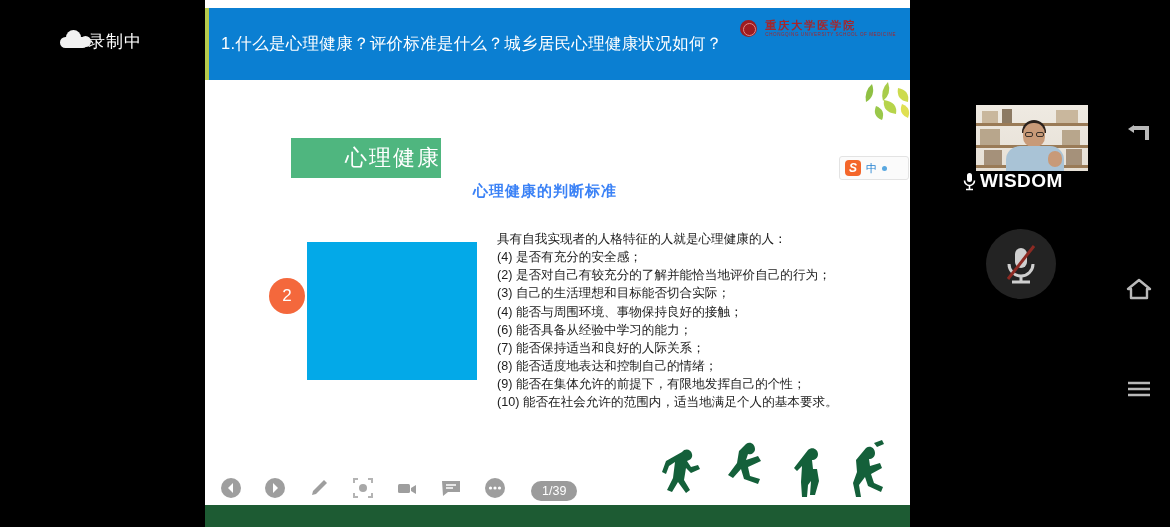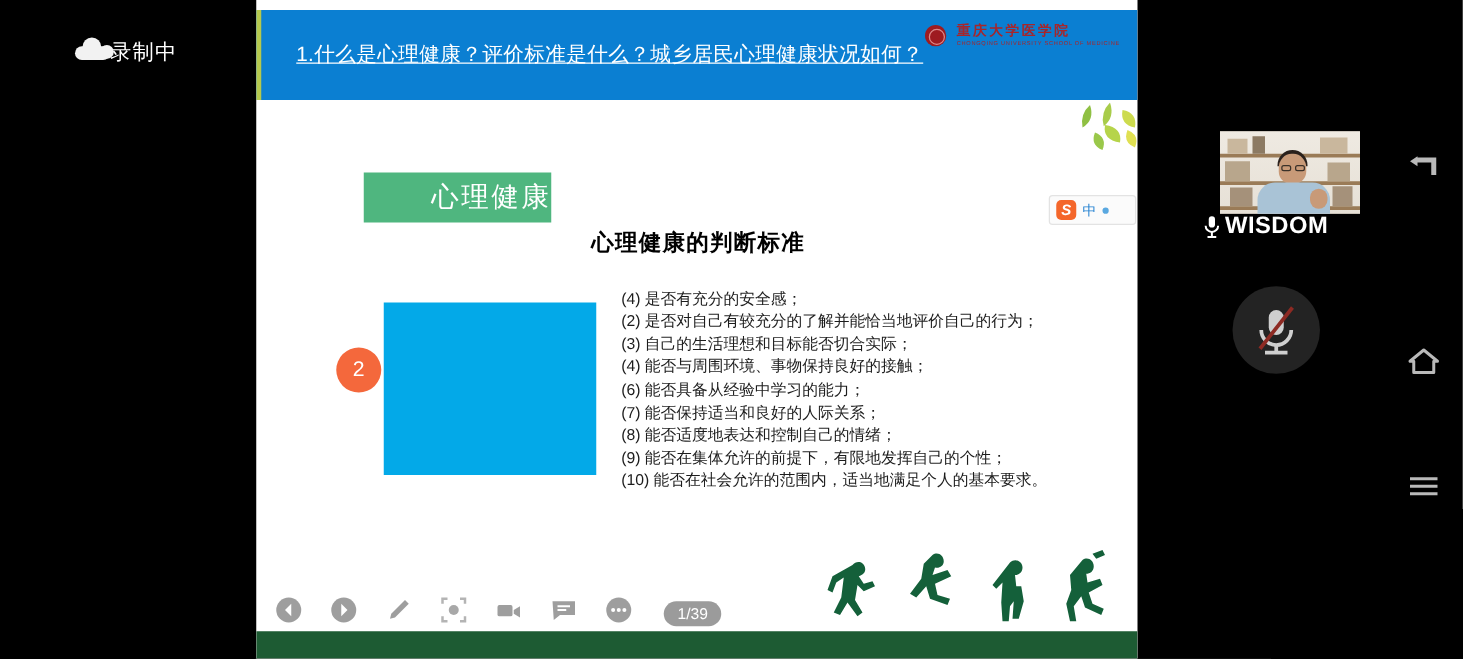--- a/index.html
+++ b/index.html
@@ -10,34 +10,34 @@
   .rec-indicator { position:absolute; left:60px; top:30px; display:flex; align-items:flex-start; gap:0; }
   .cloud-icon { width:28px; height:18px; position:relative; }
   .cloud-icon::before { content:""; position:absolute; left:0; bottom:0; width:28px; height:11px; background:#f2f2f2; border-radius:6px; }
   .cloud-icon::after { content:""; position:absolute; left:6px; top:0; width:15px; height:15px; background:#f2f2f2; border-radius:50%; box-shadow:12px 4px 0 -2px #f2f2f2; }
   .rec-text { color:#fff; font-size:17px; letter-spacing:1px; }
 
   
   .slide { position:absolute; left:205px; top:0; width:705px; height:527px; background:#fff; overflow:hidden; }
 
   .banner { position:absolute; left:0; top:8px; width:705px; height:72px; background:#0b7fd2; border-left:4px solid #b5c94c; display:flex; align-items:center; }
-  .banner-title { color:#fff; font-size:16.5px; padding-left:28px; letter-spacing:.3px;text-decoration:underline; }
+  .banner-title { color:#fff; font-size:16.5px; padding-left:12px; letter-spacing:.3px; }
   .uni-logo { position:absolute; right:14px; top:12px; display:flex; align-items:flex-end; gap:8px; }
   .seal { width:17px; height:17px; border-radius:50%; background:#9e1b20; position:relative; }
   .seal::after { content:""; position:absolute; left:3px; top:3px; width:11px; height:11px; border:1.4px solid #d88; border-radius:50%; }
   .uni-name { color:#a6262b; font-size:11px; font-weight:bold; letter-spacing:2px; line-height:1.05; }
   .uni-sub { color:#a6262b; font-size:4.5px; letter-spacing:.6px; display:block; }
 
   
   .foliage { position:absolute; right:0; top:82px; width:130px; height:42px; pointer-events:none; }
 
   .green-box { position:absolute; left:86px; top:138px; width:150px; height:40px; background:#4fb67f; display:flex; align-items:center; justify-content:flex-end; }
   .green-box span { color:#fff; font-size:22px; letter-spacing:2px; }
 
-  .slide-title { position:absolute; left:268px; top:182px; font-size:18px; font-weight:bold; color:#000000; letter-spacing:1px; }
+  .slide-title { position:absolute; left:268px; top:182px; font-size:15px; font-weight:bold; color:#3b82f6; letter-spacing:1px; }
 
   .media-ph { position:absolute; left:102px; top:242px; width:170px; height:138px; background:#03a9e8; }
   .badge2 { position:absolute; left:64px; top:278px; width:36px; height:36px; border-radius:50%; background:#f4683c; color:#fff; font-size:17px; display:flex; align-items:center; justify-content:center; }
 
   .body-text { position:absolute; left:292px; top:230px; width:400px; color:#1c1c1c; font-size:12.6px; line-height:1.44; }
   .body-text div { white-space:nowrap; }
 
   .sogou { position:absolute; left:634px; top:156px; width:70px; height:24px; background:#fbfbfb; border:1px solid #e3e3e3; border-radius:3px; display:flex; align-items:center; gap:5px; padding:0 5px; }
   .sogou-s { width:16px; height:16px; border-radius:4px; background:#f4662a; color:#fff; font-size:12px; font-weight:bold; font-style:italic; display:flex; align-items:center; justify-content:center; }
   .sogou-zh { color:#1f7fd0; font-size:11px; }
@@ -110,20 +110,21 @@
   <div class="green-box">
     <span>心理健康</span>
   </div>
 
   <div class="slide-title">心理健康的判断标准</div>
 
   <div class="media-ph"></div>
   <div class="badge2">2</div>
 
   <div class="body-text">
+    <div>具有自我实现者的人格特征的人就是心理健康的人：</div>
     <div>(4) 是否有充分的安全感；</div>
     <div>(2) 是否对自己有较充分的了解并能恰当地评价自己的行为；</div>
     <div>(3) 自己的生活理想和目标能否切合实际；</div>
     <div>(4) 能否与周围环境、事物保持良好的接触；</div>
     <div>(6) 能否具备从经验中学习的能力；</div>
     <div>(7) 能否保持适当和良好的人际关系；</div>
     <div>(8) 能否适度地表达和控制自己的情绪；</div>
     <div>(9) 能否在集体允许的前提下，有限地发挥自己的个性；</div>
     <div>(10) 能否在社会允许的范围内，适当地满足个人的基本要求。</div>
   </div>

